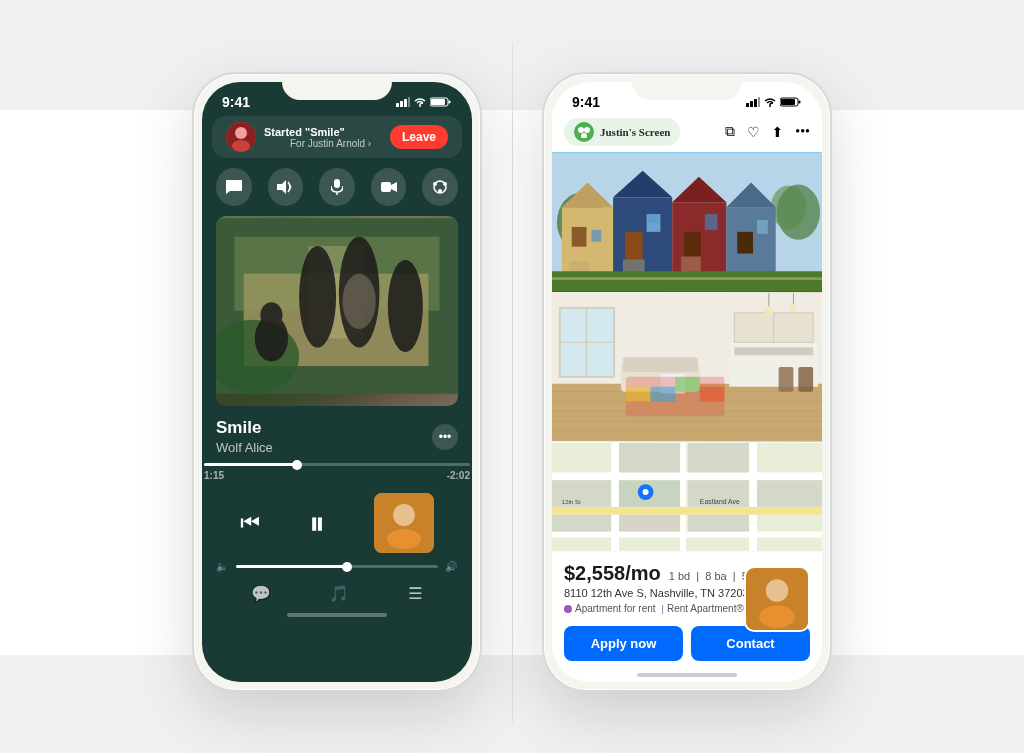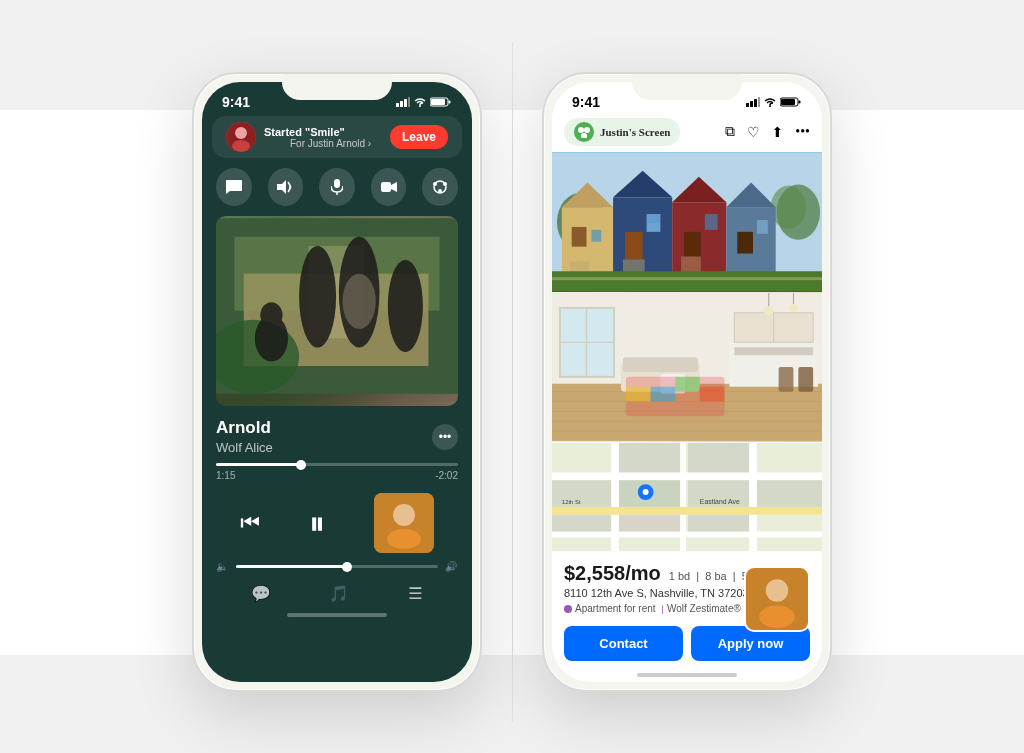--- a/index.html
+++ b/index.html
@@ -223,21 +223,22 @@
       background: rgba(255,255,255,0.15);
       display: flex;
       align-items: center;
       justify-content: center;
       color: white;
       font-size: 12px;
     }
 
     
     .progress-container {
-      padding: 4px 14px;
+      padding: 4px 2px;
+      font-weight: bold;
     }
 
     .progress-track {
       height: 3px;
       background: rgba(255,255,255,0.25);
       border-radius: 2px;
       position: relative;
     }
 
     .progress-fill {
@@ -647,21 +648,21 @@
               <ellipse cx="205" cy="68" rx="12" ry="14"></ellipse>
             </g>
 
             <ellipse cx="155" cy="90" rx="18" ry="30" fill="#e8d8b8" opacity="0.25"></ellipse>
           </svg>
         </div>
       </div>
 
       <div class="song-info">
         <div>
-          <div class="song-title">Arnold</div>
+          <div class="song-title">Smile</div>
           <div class="song-artist">Wolf Alice</div>
         </div>
         <div class="more-btn">•••</div>
       </div>
 
       <div class="progress-container">
         <div class="progress-track">
           <div class="progress-fill"></div>
           <div class="progress-thumb"></div>
         </div>
@@ -879,28 +880,28 @@
           </span>
         </div>
         <div class="address-row">8110 12th Ave S, Nashville, TN 37203</div>
         <div class="tags-row">
           <div class="tag">
             <div class="tag-dot"></div>
             <span>Apartment for rent</span>
           </div>
           <div class="tag">
             <span style="color:#9b59b6; font-size:9px;">|</span>
-            <span>Wolf Zestimate®</span>
+            <span>Rent Apartment®</span>
           </div>
         </div>
       </div>
 
       <div class="cta-row">
+        <button class="cta-btn">Apply now</button>
         <button class="cta-btn">Contact</button>
-        <button class="cta-btn">Apply now</button>
       </div>
 
       <div class="video-overlay">
         <svg width="66" height="66" viewBox="0 0 66 66">
           <rect width="66" height="66" rx="10" fill="#c8822a"></rect>
           <circle cx="33" cy="24" r="12" fill="#e8c090"></circle>
           <ellipse cx="33" cy="52" rx="19" ry="12" fill="#e89030"></ellipse>
         </svg>
       </div>
 

